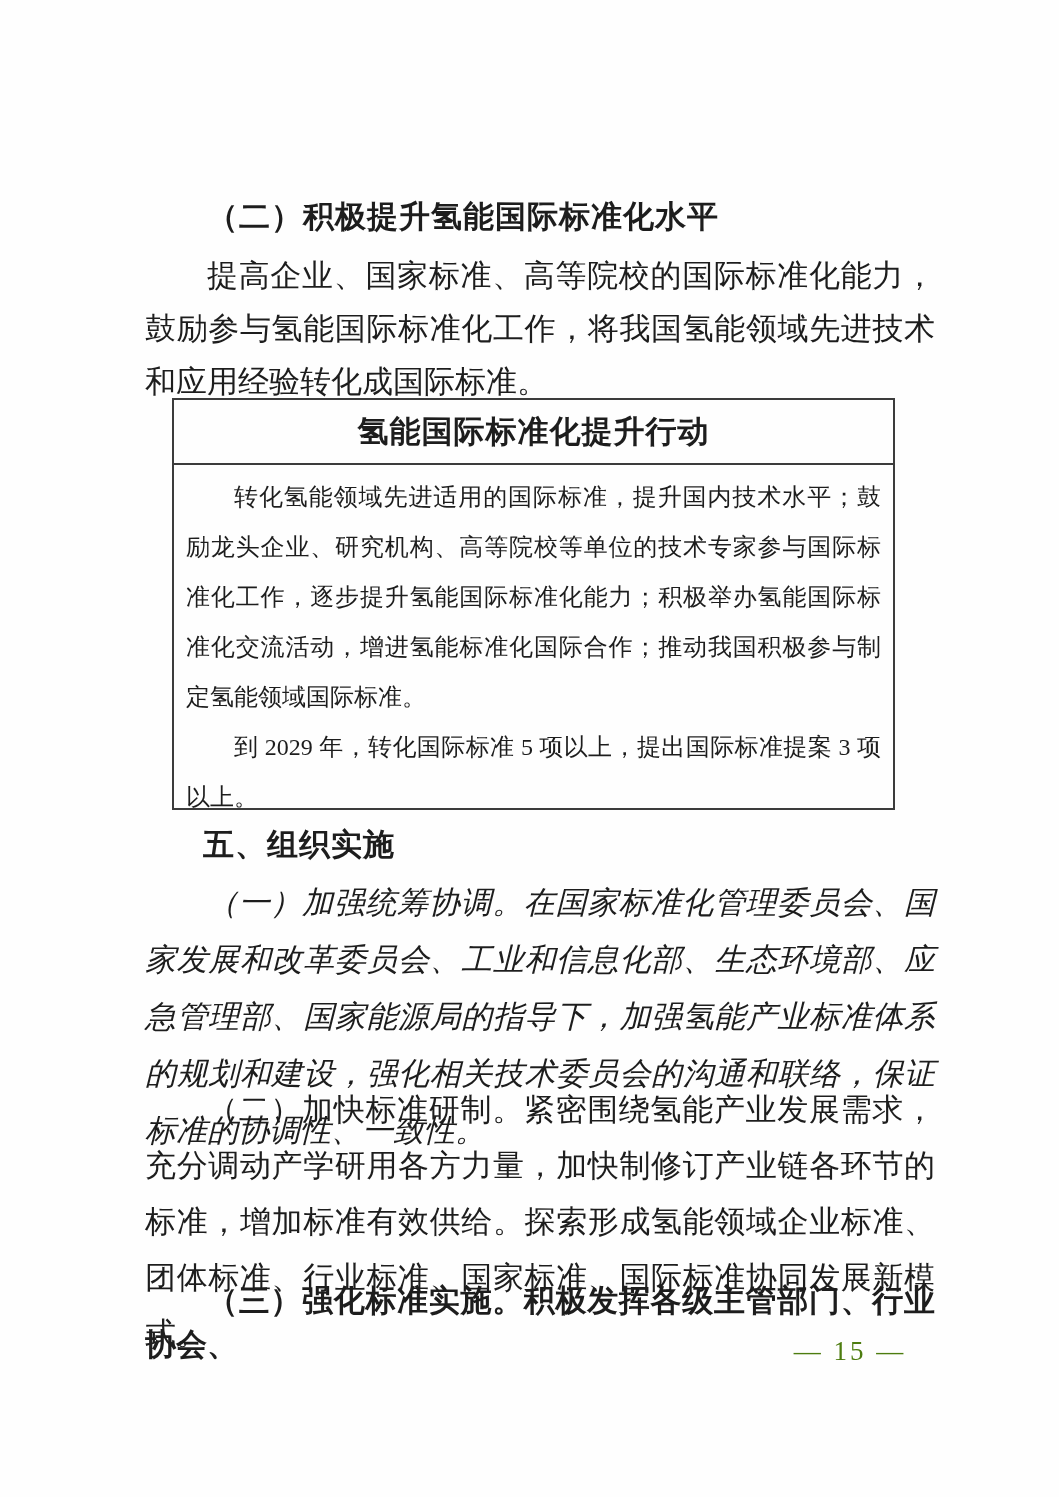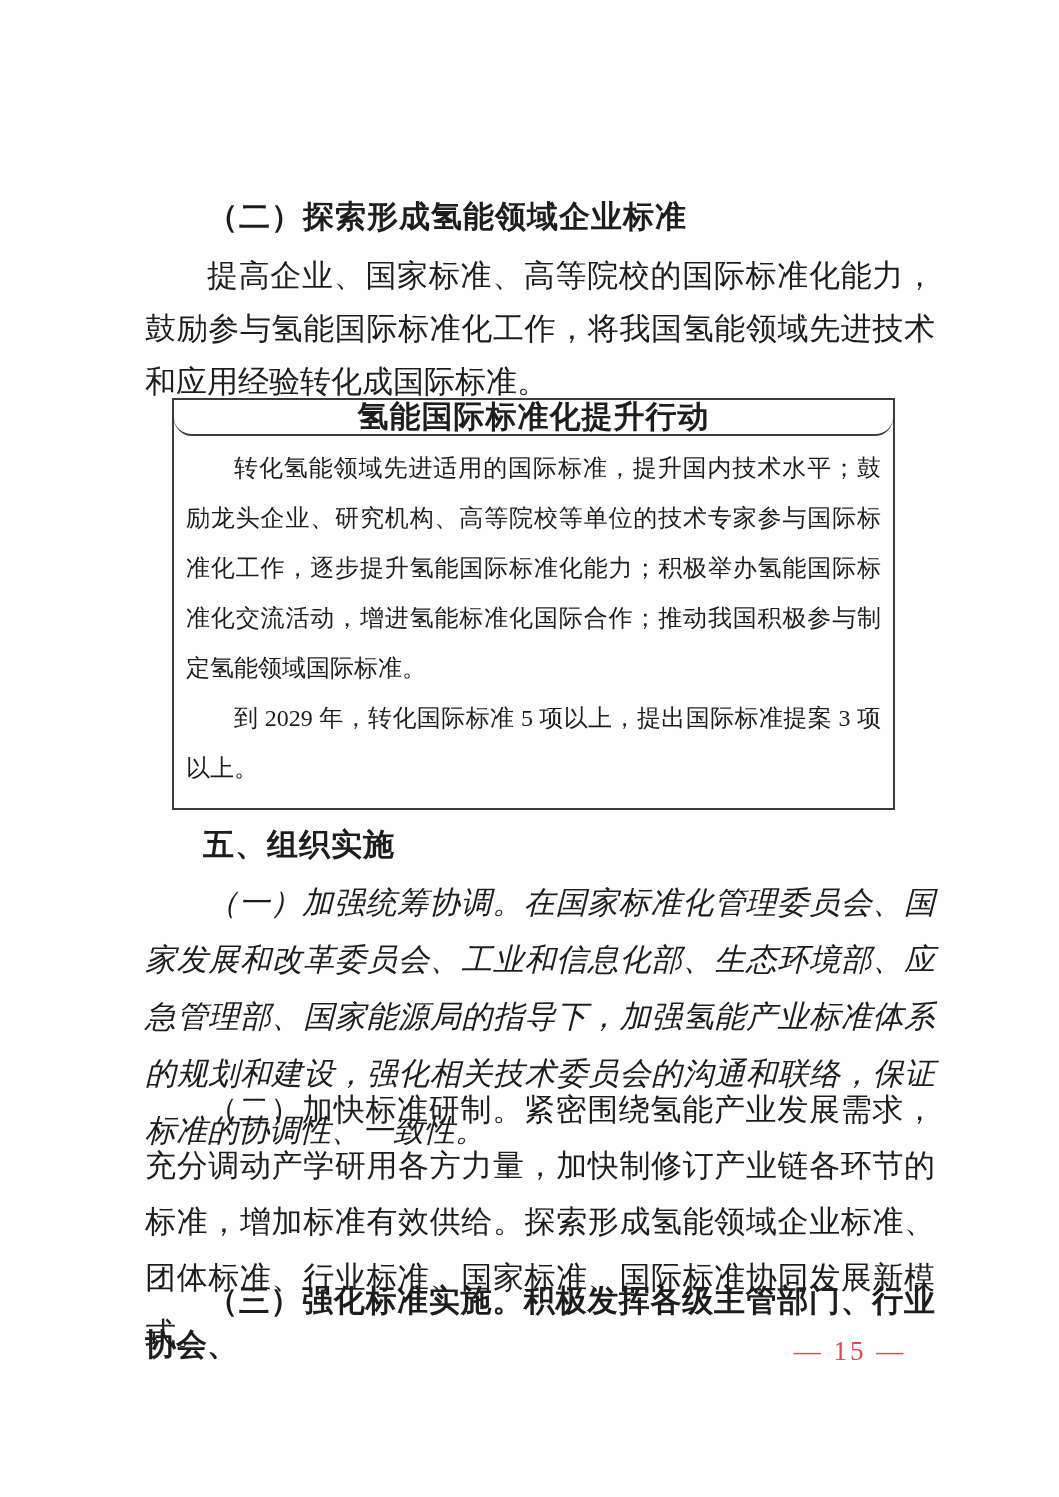--- a/index.html
+++ b/index.html
@@ -35,30 +35,29 @@
   .action-box {
     position: absolute;
     left: 172px;
     top: 398px;
     width: 723px;
     height: 412px;
     border: 2px solid #3c3c3c;
     background: #fefefe;
   }
   .box-title {
-    height: 36px;
+    height: 65px;
     border-bottom: 2px solid #3c3c3c;
     display: flex;
     align-items: center;
     justify-content: center;
     font-family: "Liberation Sans", "DejaVu Sans", sans-serif;
     font-weight: bold;
     font-size: 31px;
     letter-spacing: 1px;
-    border-radius: 24px;
   }
   .box-body {
     padding: 7px 12px 0 12px;
     font-size: 24px;
     line-height: 50px;
     text-align: justify;
   }
   .box-body p { text-indent: 2em; }
   .hei-heading {
     position: absolute;
@@ -75,29 +74,29 @@
   .para-s5-2 { top: 1082px; line-height: 56px; text-indent: 2em; }
   .para-s5-3 { top: 1279px; line-height: 44px; text-indent: 2em; font-weight: bold; }
   .page-number {
     position: absolute;
     top: 1336px;
     left: 765px;
     width: 170px;
     text-align: center;
     font-size: 27px;
     letter-spacing: 3px;
-    color: #ef4444;
+    color: #4d7c0f;
   }
 </style>
 </head>
 <body>
 
 <div class="page">
 
-  <div class="kai-heading">（二）探索形成氢能领域企业标准</div>
+  <div class="kai-heading">（二）积极提升氢能国际标准化水平</div>
 
   <div class="body-text para-intro">提高企业、国家标准、高等院校的国际标准化能力，鼓励参与氢能国际标准化工作，将我国氢能领域先进技术和应用经验转化成国际标准。</div>
 
   <div class="action-box">
     <div class="box-title">氢能国际标准化提升行动</div>
     <div class="box-body">
       <p>转化氢能领域先进适用的国际标准，提升国内技术水平；鼓励龙头企业、研究机构、高等院校等单位的技术专家参与国际标准化工作，逐步提升氢能国际标准化能力；积极举办氢能国际标准化交流活动，增进氢能标准化国际合作；推动我国积极参与制定氢能领域国际标准。</p>
       <p>到 2029 年，转化国际标准 5 项以上，提出国际标准提案 3 项以上。</p>
     </div>
   </div>

